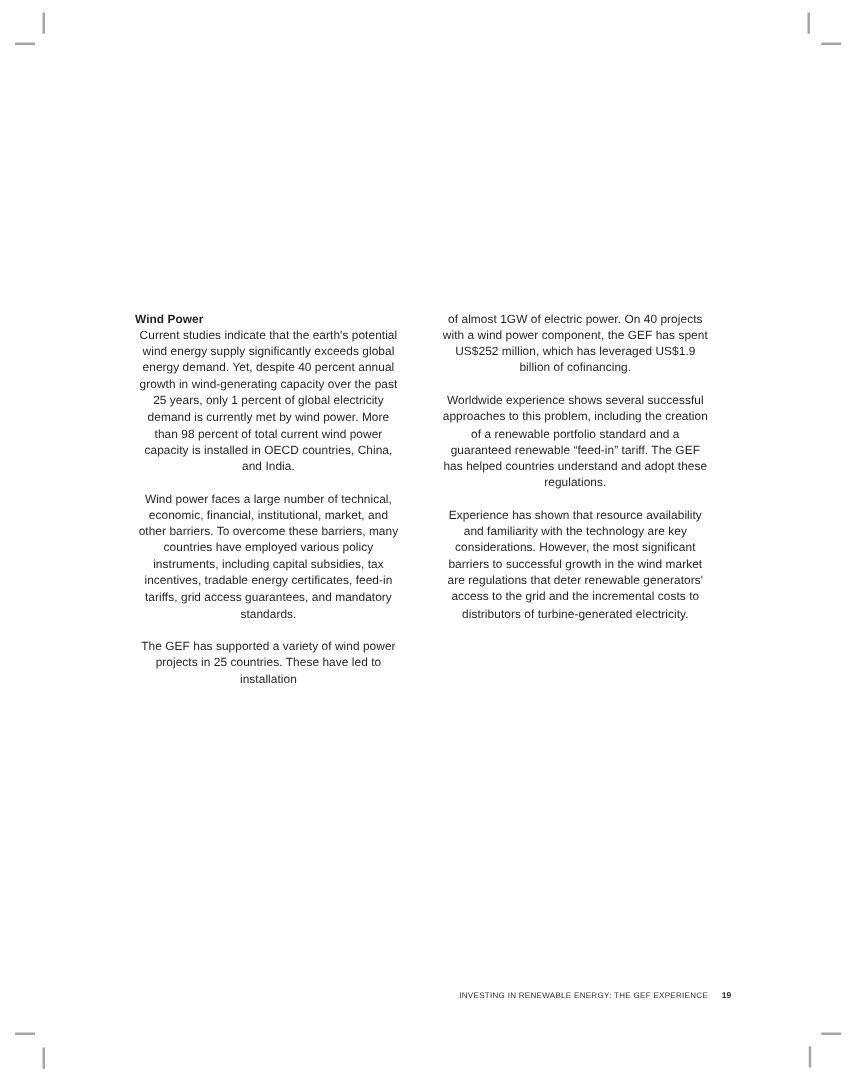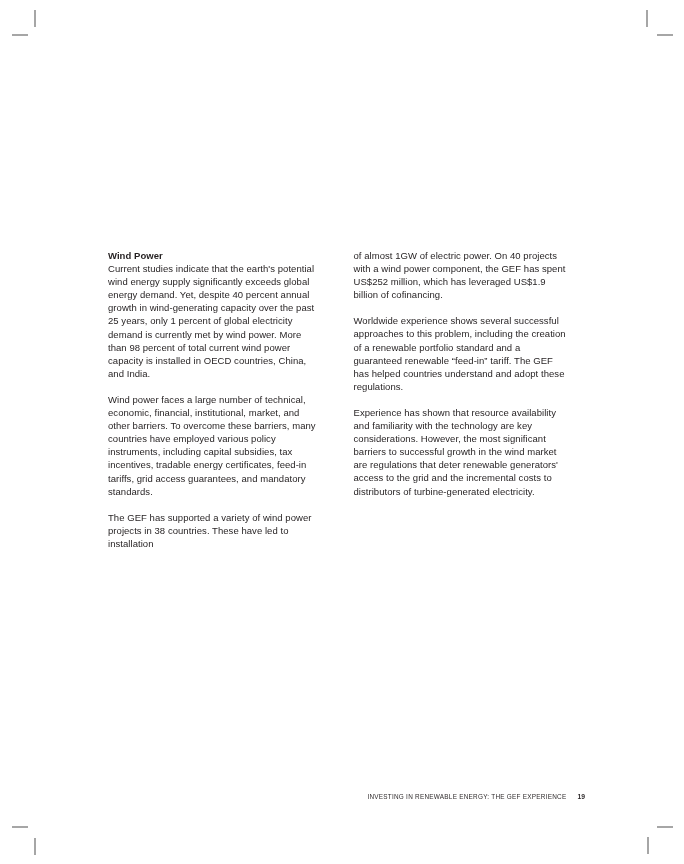--- a/index.html
+++ b/index.html
@@ -48,20 +48,21 @@
   }
   .col h2 {
     margin: 0;
     font-size: 9.5px;
     line-height: 13.1px;
     font-weight: bold;
     color: #231f20;
   }
   .col p {
     margin: 0 11px 13px 0;
+    text-align: center;
   }
   .col p:last-child { margin-bottom: 0; }
   
   .footer {
     position: absolute;
     top: 793px;
     right: 99px;
     display: flex;
     align-items: baseline;
     white-space: nowrap;
@@ -91,21 +92,21 @@
   <div class="crop h bl-h"></div>
   <div class="crop v bl-v"></div>
   <div class="crop h br-h"></div>
   <div class="crop v br-v"></div>
 
   <div class="columns">
     <div class="col">
       <h2>Wind Power</h2>
       <p>Current studies indicate that the earth's potential wind energy supply significantly exceeds global energy demand. Yet, despite 40 percent annual growth in wind-generating capacity over the past 25 years, only 1 percent of global electricity demand is currently met by wind power. More than 98 percent of total current wind power capacity is installed in OECD countries, China, and India.</p>
       <p>Wind power faces a large number of technical, economic, financial, institutional, market, and other barriers. To overcome these barriers, many countries have employed various policy instruments, including capital subsidies, tax incentives, tradable energy certificates, feed-in tariffs, grid access guarantees, and mandatory standards.</p>
-      <p>The GEF has supported a variety of wind power projects in 38 countries. These have led to installation</p>
+      <p>The GEF has supported a variety of wind power projects in 25 countries. These have led to installation</p>
     </div>
     <div class="col">
       <p>of almost 1GW of electric power. On 40 projects with a wind power component, the GEF has spent US$252 million, which has leveraged US$1.9 billion of cofinancing.</p>
       <p>Worldwide experience shows several successful approaches to this problem, including the creation of a renewable portfolio standard and a guaranteed renewable “feed-in” tariff. The GEF has helped countries understand and adopt these regulations.</p>
       <p>Experience has shown that resource availability and familiarity with the technology are key considerations. However, the most significant barriers to successful growth in the wind market are regulations that deter renewable generators' access to the grid and the incremental costs to distributors of turbine-generated electricity.</p>
     </div>
   </div>
 
   <div class="footer">
     <span class="running-title">INVESTING IN RENEWABLE ENERGY: THE GEF EXPERIENCE</span>

